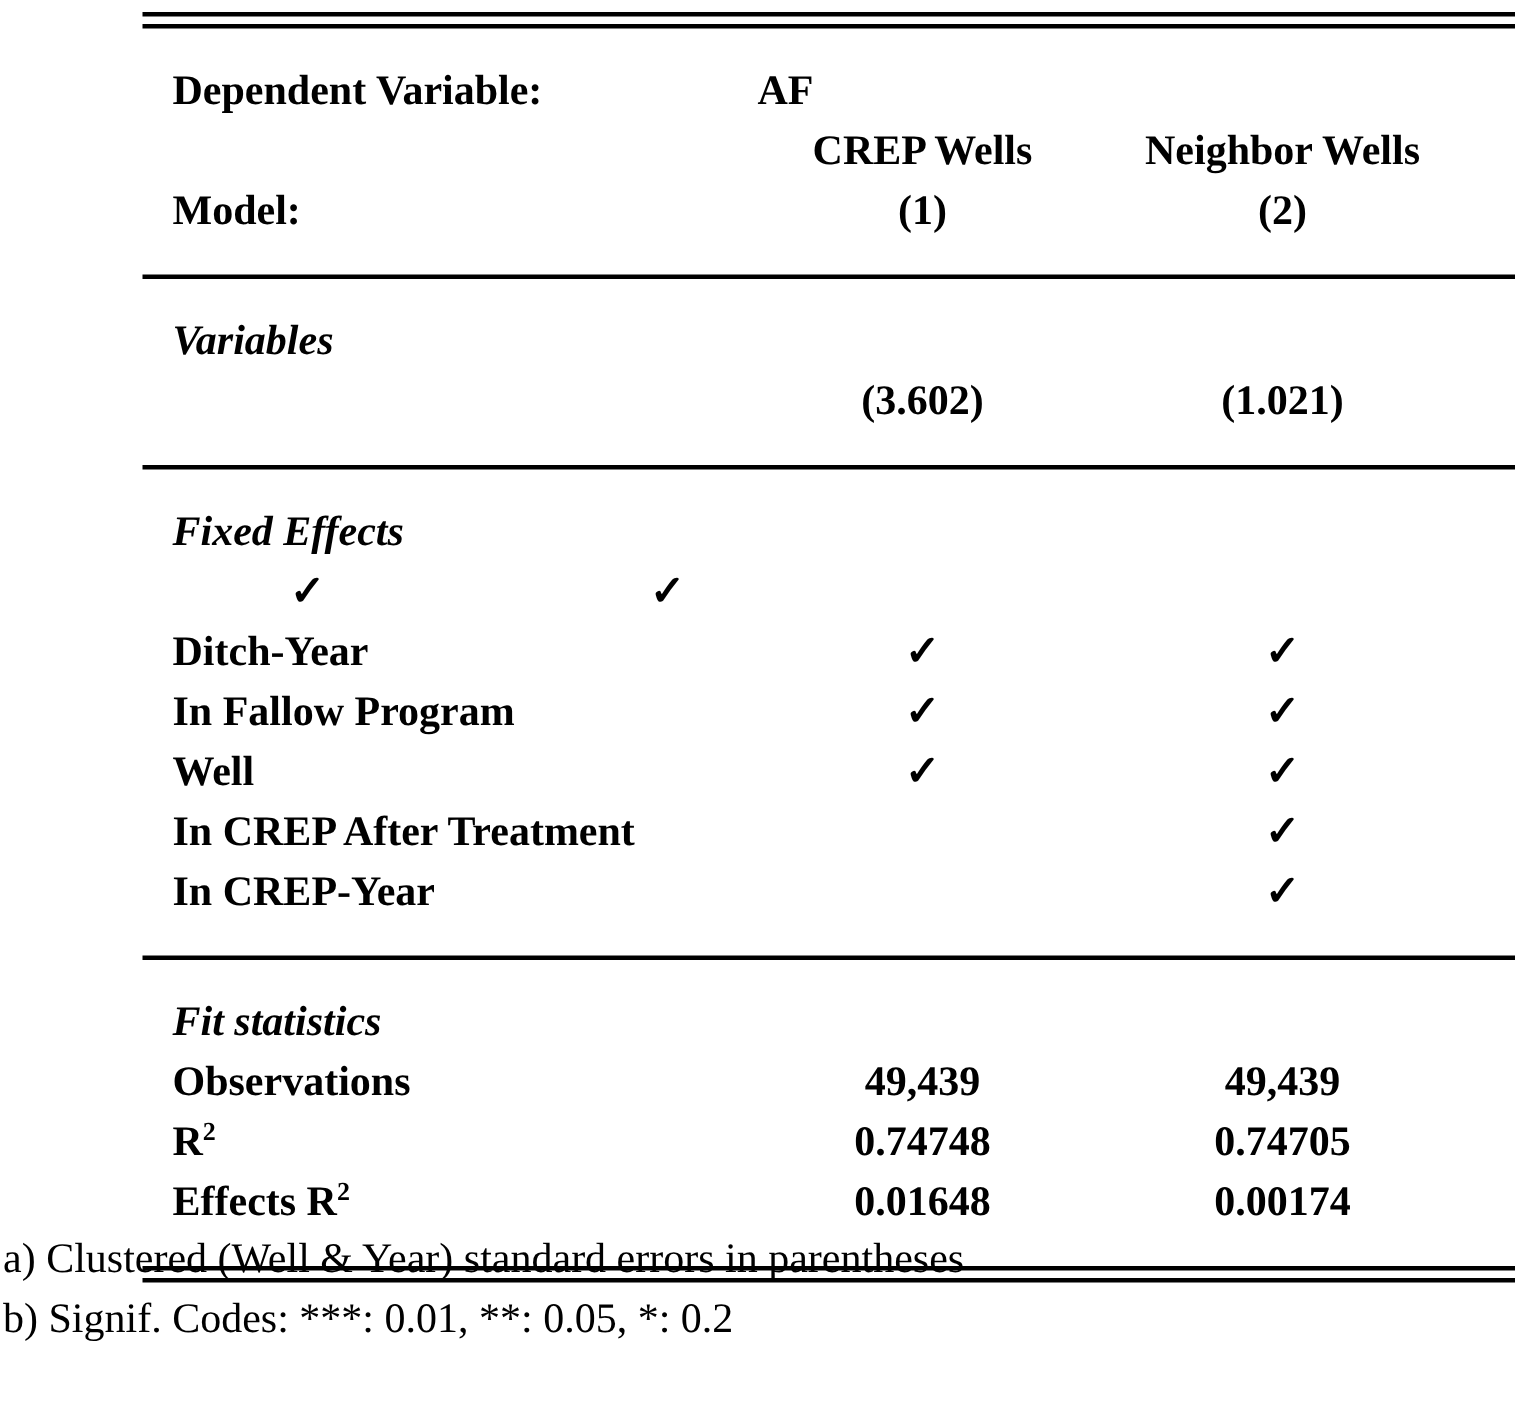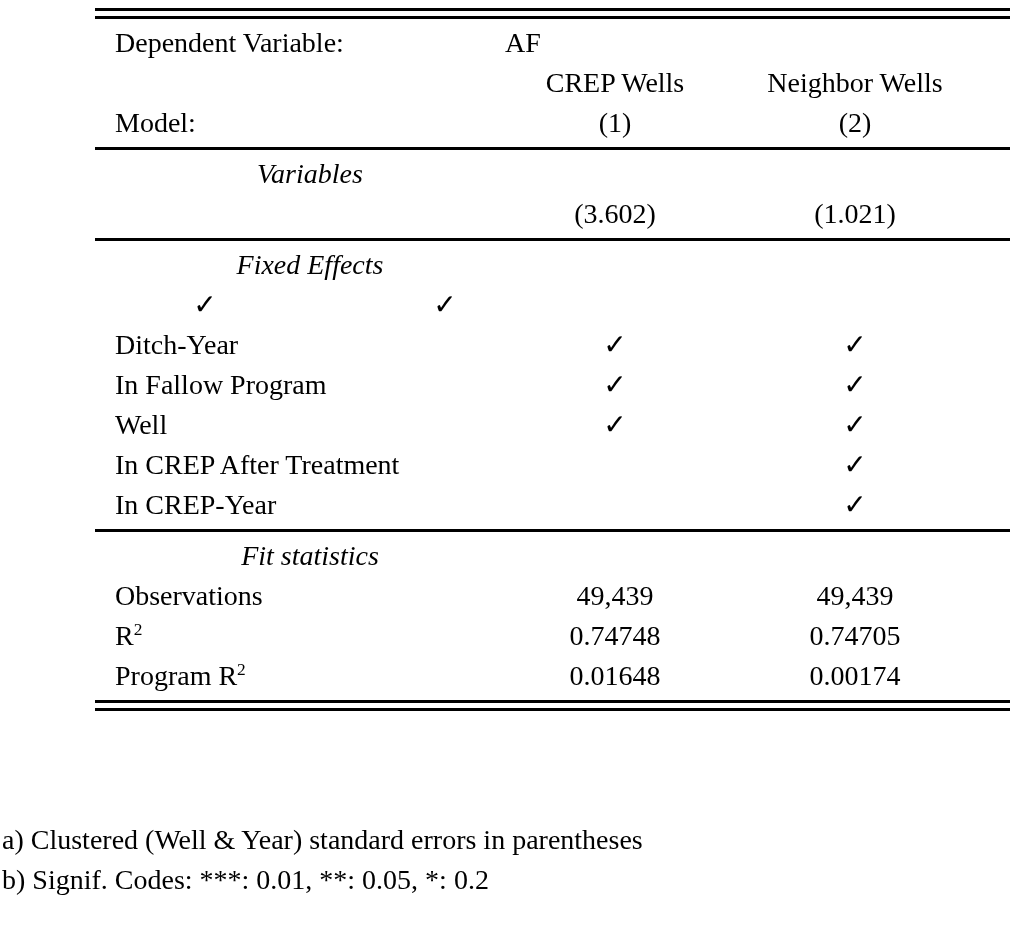--- a/index.html
+++ b/index.html
@@ -27,21 +27,22 @@
   .rule-double {
     height: 5px;
     border-top: 3px solid #000;
     border-bottom: 3px solid #000;
   }
   .rule-single {
     border-top: 3px solid #000;
     height: 0;
   }
   .section {
-    padding: 4px 0;
+    padding: 22px 0;
+    font-weight: bold;
   }
   .row {
     display: flex;
     height: 40px;
     line-height: 40px;
     align-items: baseline;
   }
   .c-label {
     flex: 0 0 410px;
     box-sizing: border-box;
@@ -56,21 +57,20 @@
   .c2 {
     flex: 0 0 260px;
     text-align: center;
   }
   .c-span2 {
     flex: 0 0 480px;
     text-align: left;
   }
   .italic {
     font-style: italic;
-    text-align: center;
   }
   sup {
     font-size: 62%;
     line-height: 0;
   }
   .notes {
     position: absolute;
     left: 2px;
     top: 820px;
   }
@@ -172,21 +172,21 @@
         <div class="c-label"><span>Observations</span><sup></sup></div>
         <div class="c1">49,439</div>
         <div class="c2">49,439</div>
       </div>
       <div class="row">
         <div class="c-label"><span>R</span><sup>2</sup></div>
         <div class="c1">0.74748</div>
         <div class="c2">0.74705</div>
       </div>
       <div class="row">
-        <div class="c-label"><span>Program R</span><sup>2</sup></div>
+        <div class="c-label"><span>Effects R</span><sup>2</sup></div>
         <div class="c1">0.01648</div>
         <div class="c2">0.00174</div>
       </div>
     </div>
 
     <div class="rule-double"></div>
 
   </div>
 
   <div class="notes">

